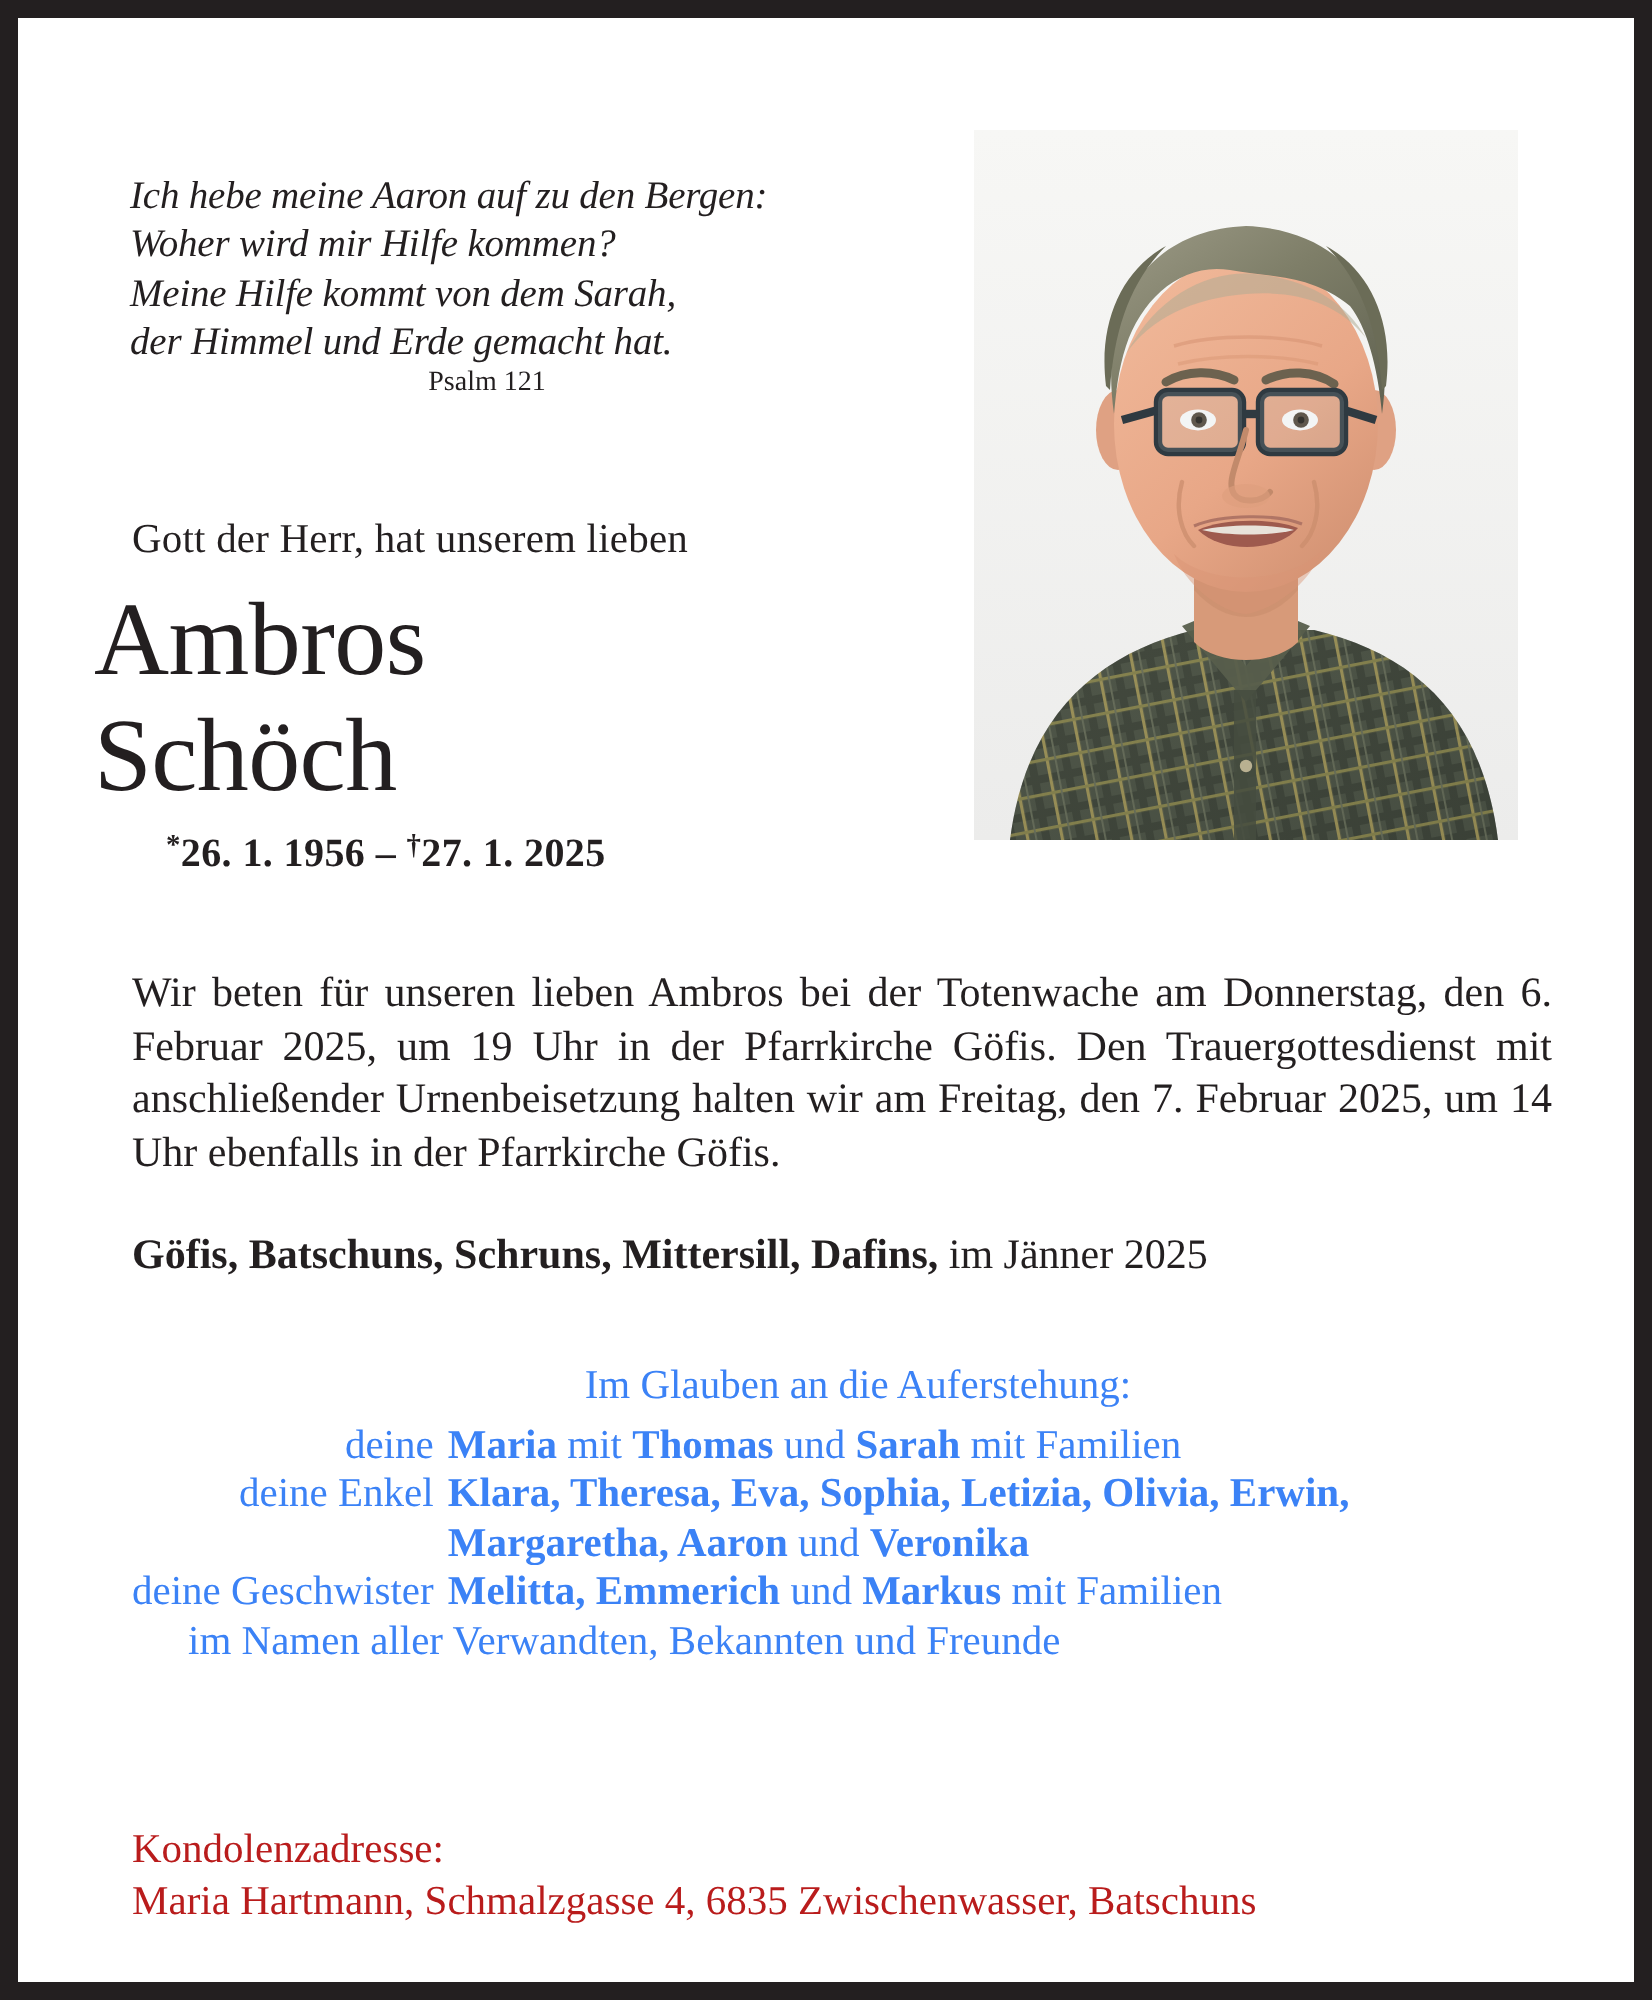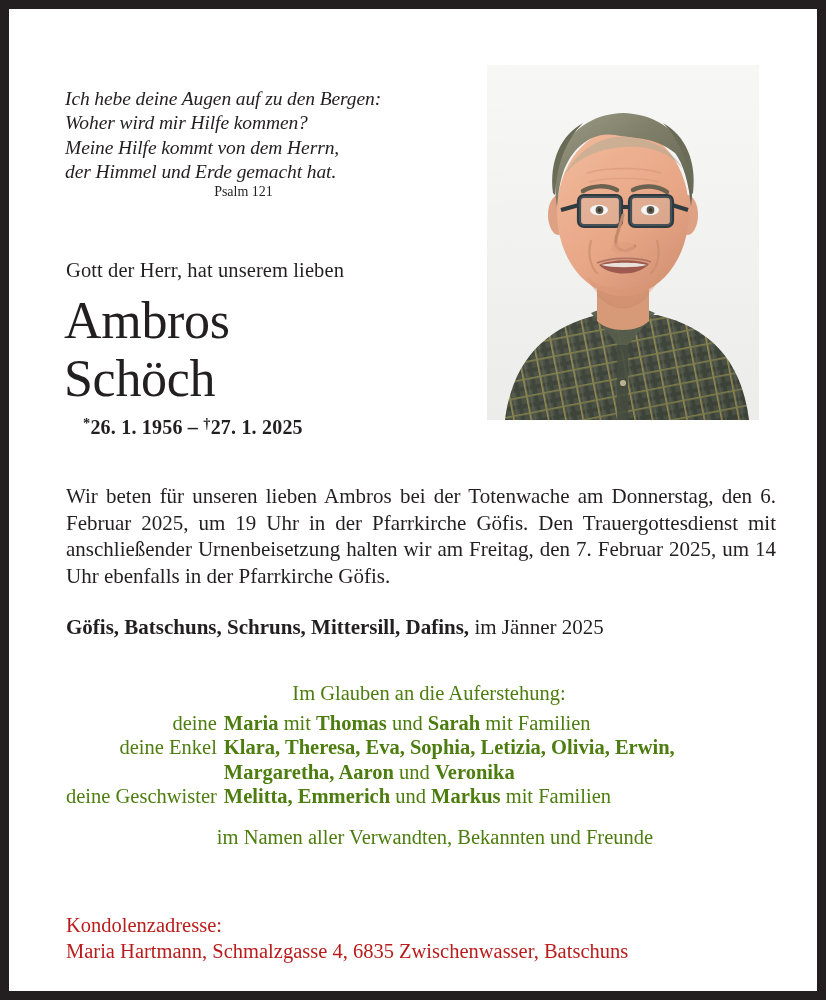--- a/index.html
+++ b/index.html
@@ -72,21 +72,21 @@
   .lead-in {
     position: absolute;
     left: 57px;
     top: 250px;
     font-size: 20.5px;
     color: #231f20;
     letter-spacing: 0.1px;
   }
   .name {
     position: absolute;
-    left: 55px;
+    left: 38px;
     top: 283px;
     font-size: 52px;
     line-height: 58px;
     color: #231f20;
     letter-spacing: -0.3px;
   }
   .name .given { display: block; }
   .name .family { display: block; }
   .dates {
     position: absolute;
@@ -127,21 +127,21 @@
     padding-top: 25px;
   }
   .place-line b { font-weight: bold; }
 
   
   .family-block {
     position: absolute;
     left: 57px;
     top: 672px;
     width: 710px;
-    color: #4d7c0f;
+    color: #3b82f6;
     font-size: 20.5px;
     line-height: 24.6px;
   }
   .faith {
     text-align: center;
     margin: 0 0 5px 0;
     padding-left: 16px;
   }
   .rel-table {
     border-collapse: collapse;
@@ -155,23 +155,22 @@
   .rel-label {
     text-align: right;
     white-space: nowrap;
     padding-right: 7px !important;
   }
   .rel-names {
     text-align: left;
   }
   .rel-names b { font-weight: bold; }
   .closing-line {
-    text-align: center;
     padding-left: 28px;
-    margin: 16px;
+    margin: 0;
   }
 
   
   .condolence {
     position: absolute;
     left: 57px;
     top: 903px;
     font-size: 20.5px;
     line-height: 26px;
     color: #b91c1c;
@@ -280,23 +279,23 @@
           <path d="M104 176 C 100 190 104 202 110 208" stroke="#cb8e6e" stroke-width="2.2" fill="none" stroke-linecap="round" opacity="0.75"></path>
           <path d="M170 176 C 174 190 170 202 164 208" stroke="#cb8e6e" stroke-width="2.2" fill="none" stroke-linecap="round" opacity="0.75"></path>
 
           <path d="M100 108 C 120 102 154 102 174 108" stroke="#d4906f" stroke-width="1.7" fill="none" opacity="0.5"></path>
           <path d="M102 117 C 122 112 152 112 172 117" stroke="#d4906f" stroke-width="1.7" fill="none" opacity="0.4"></path>
         </g>
       </svg>
     </div>
 
     <div class="epigraph">
-      <span class="line">Ich hebe deine Augen auf zu den Bergen:</span>
+      <span class="line">Ich hebe meine Aaron auf zu den Bergen:</span>
       <span class="line">Woher wird mir Hilfe kommen?</span>
-      <span class="line">Meine Hilfe kommt von dem Herrn,</span>
+      <span class="line">Meine Hilfe kommt von dem Sarah,</span>
       <span class="line">der Himmel und Erde gemacht hat.</span>
     </div>
     <div class="psalm">Psalm 121</div>
 
     <div class="lead-in">Gott der Herr, hat unserem lieben</div>
     <div class="name">
       <span class="given">Ambros</span>
       <span class="family">Schöch</span>
     </div>
     <div class="dates">

